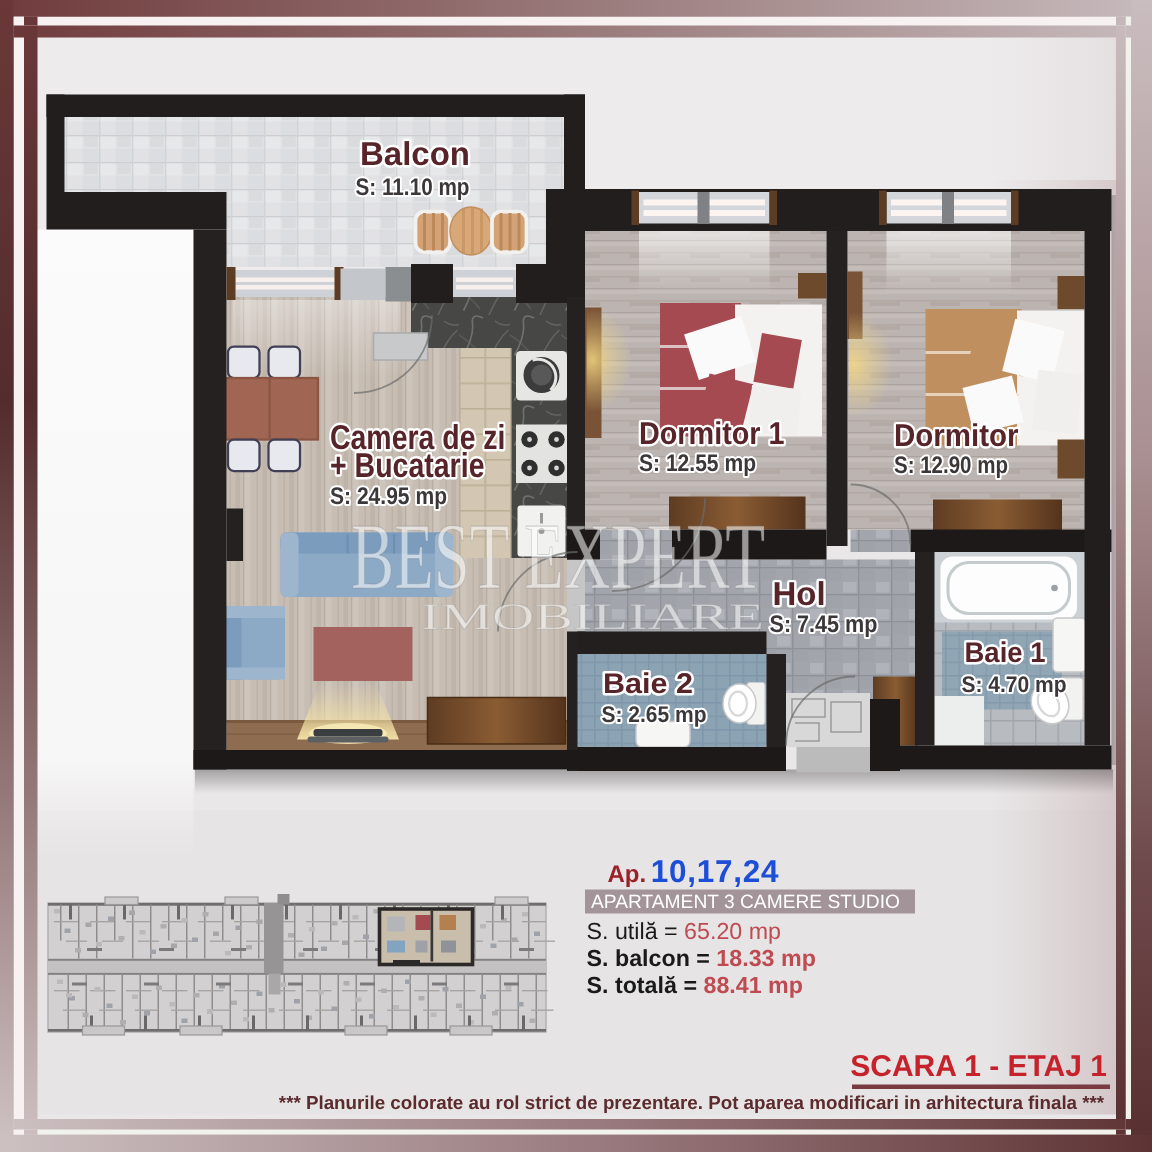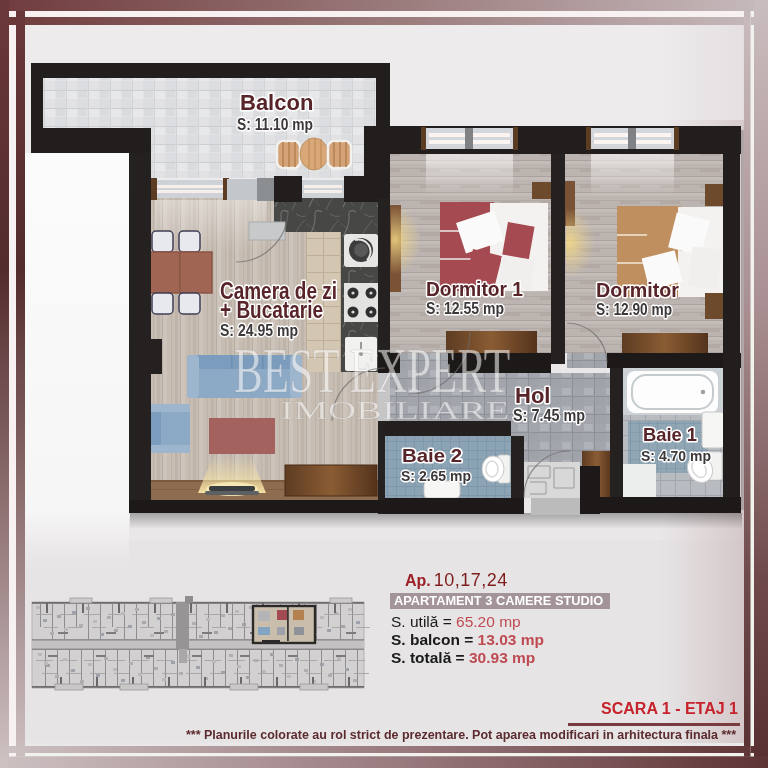--- a/index.html
+++ b/index.html
@@ -749,29 +749,29 @@
 <rect x="9" y="17" width="7" height="8" fill="#6b3839"></rect>
 <rect x="744" y="11" width="6.5" height="6" fill="#c3b7b9"></rect>
 <rect x="750.5" y="17" width="3.5" height="8" fill="#c6babc"></rect>
 <rect x="16" y="753" width="9" height="3.5" fill="#c9bdbe"></rect>
 <rect x="9" y="746" width="7" height="7" fill="#cbbfc0"></rect>
 <rect x="744" y="753" width="6.5" height="3.5" fill="#603536"></rect>
 <rect x="750.5" y="746" width="3.5" height="7" fill="#5e3334"></rect>
 </svg>
 
 <div class="abs" style="left:391px;top:570px;width:260px;height:22px;">
-  <span style="color:#9b2028;font-weight:bold;font-size:16px;vertical-align:baseline;margin-left:14px;">Ap.</span><span style="color:#7f1d1d;font-weight:normal;font-size:18px;letter-spacing:0.5px;margin-left:3px;">10,17,24</span>
+  <span style="color:#9b2028;font-weight:bold;font-size:16px;vertical-align:baseline;margin-left:14px;">Ap.</span><span style="color:#1d4ed8;font-weight:bold;font-size:21px;letter-spacing:0.5px;margin-left:3px;">10,17,24</span>
 </div>
 
-<div class="abs" style="left:390px;top:592.5px;width:220px;height:16px;background:#a3949a;color:#ffffff;font-weight:bold;font-size:12.8px;line-height:16px;padding-left:4px;box-sizing:border-box;">APARTAMENT 3 CAMERE STUDIO</div>
+<div class="abs" style="left:390px;top:592.5px;width:220px;height:16px;background:#a3949a;color:#ffffff;font-weight:normal;font-size:12.8px;line-height:16px;padding-left:4px;box-sizing:border-box;">APARTAMENT 3 CAMERE STUDIO</div>
 
 <div class="abs" style="left:391px;top:613px;font-size:15.5px;font-weight:normal;color:#1a1a1a;">S. utilă = <span style="color:#bf4b52;">65.20 mp</span></div>
 
-<div class="abs" style="left:391px;top:631px;font-size:15.5px;font-weight:bold;color:#1a1a1a;">S. balcon = <span style="color:#bf4b52;">13.03 mp</span></div>
-
-<div class="abs" style="left:391px;top:649px;font-size:15.5px;font-weight:bold;color:#1a1a1a;">S. totală = <span style="color:#bf4b52;">30.93 mp</span></div>
-
-<div class="abs" style="left:400px;top:700px;width:338px;text-align:right;color:#c6222b;font-weight:bold;font-size:16px;">SCARA 1 - ETAJ 1</div>
+<div class="abs" style="left:391px;top:631px;font-size:15.5px;font-weight:bold;color:#1a1a1a;">S. balcon = <span style="color:#bf4b52;">18.33 mp</span></div>
+
+<div class="abs" style="left:391px;top:649px;font-size:15.5px;font-weight:bold;color:#1a1a1a;">S. totală = <span style="color:#bf4b52;">88.41 mp</span></div>
+
+<div class="abs" style="left:400px;top:700px;width:338px;text-align:right;color:#c6222b;font-weight:bold;font-size:20px;">SCARA 1 - ETAJ 1</div>
 
 <div class="abs" style="left:568px;top:723px;width:172px;height:2.5px;background:#7a3b40;"></div>
 
 <div class="abs" style="left:0px;top:728px;width:922px;text-align:center;color:#5c2b2e;font-weight:bold;font-size:12.5px;">*** Planurile colorate au rol strict de prezentare. Pot aparea modificari in arhitectura finala ***</div>
 </div>
 
 </body></html>

